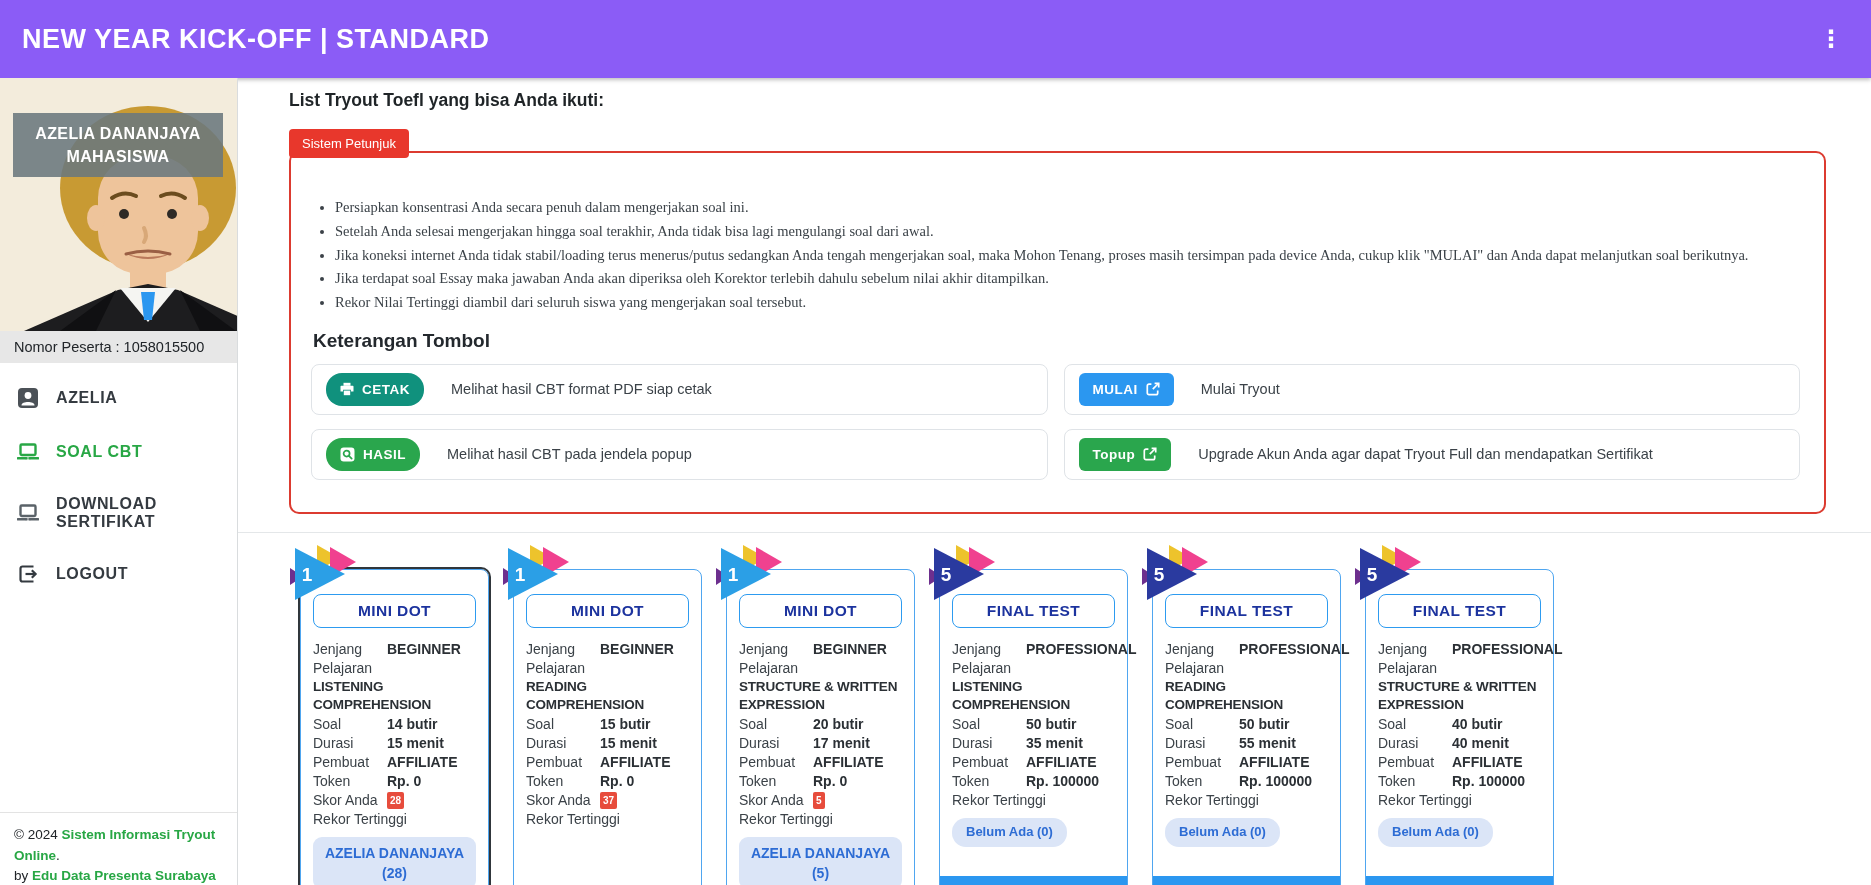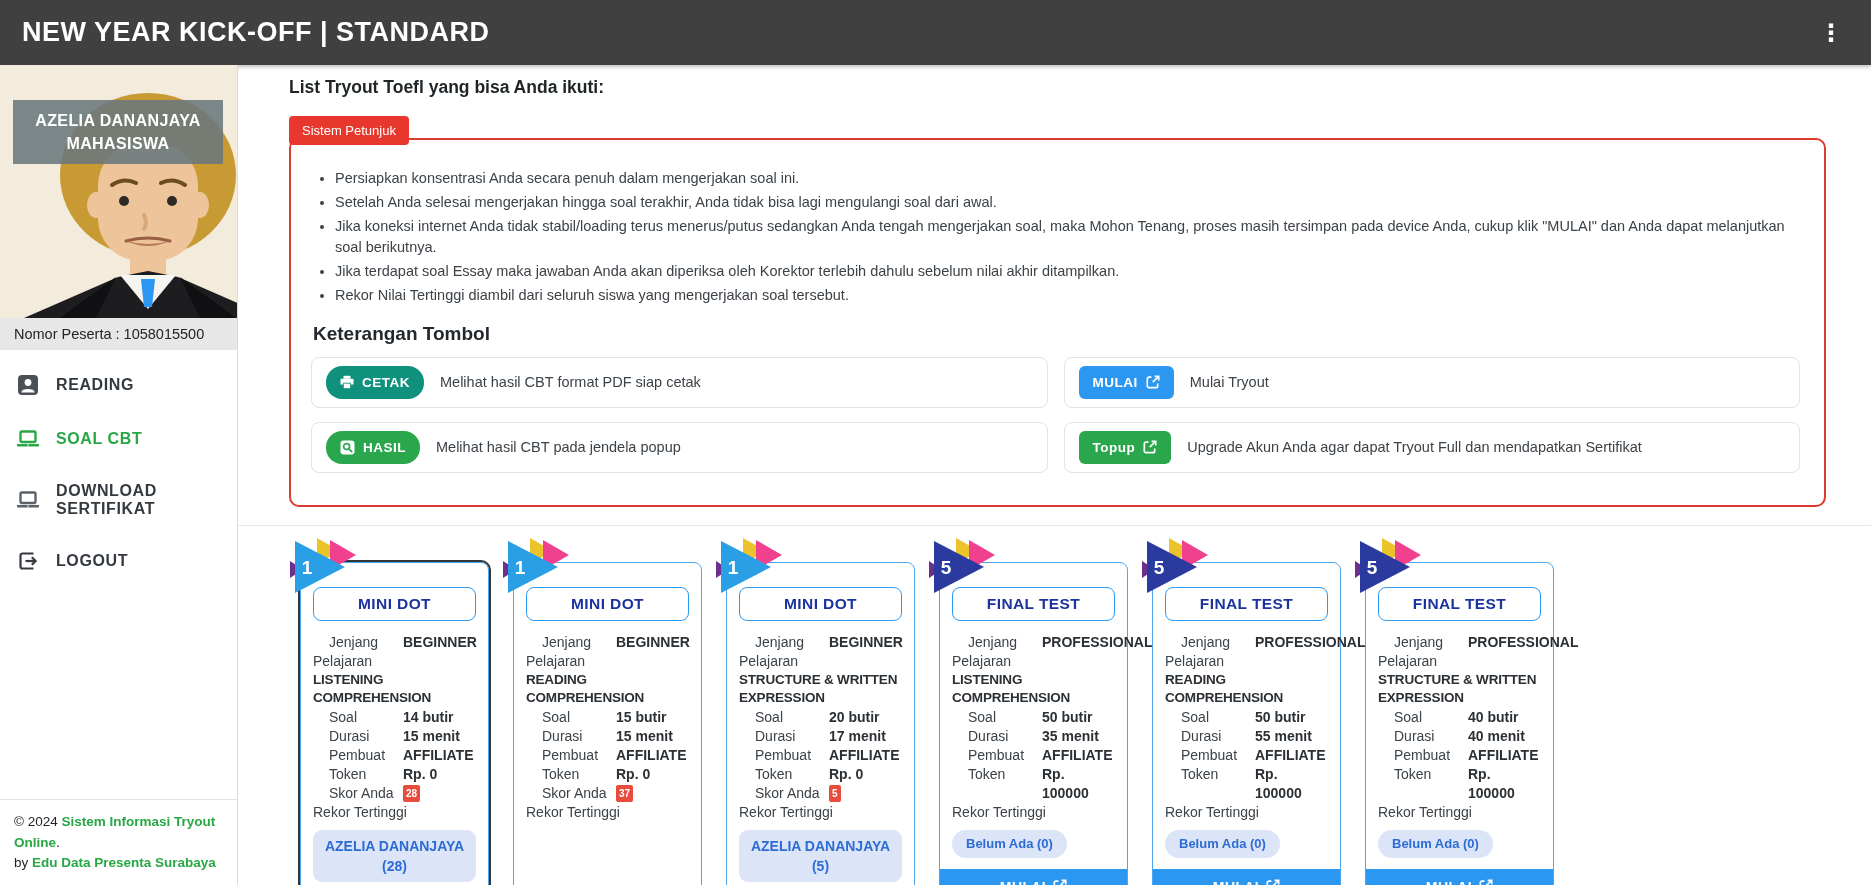--- a/index.html
+++ b/index.html
@@ -1,20 +1,20 @@
 <!DOCTYPE html>
 <html><head>
 <meta charset="utf-8">
 <style>
   html,body{margin:0;padding:0;width:1871px;height:885px;overflow:hidden;background:#fff;
     font-family:"Liberation Sans","DejaVu Sans",sans-serif;color:#343a40;}
   *{box-sizing:border-box;}
 
   
-  .navbar{height:65px;background:#404040;display:flex;align-items:center;justify-content:space-between;
+  .navbar{height:78px;background:#8b5cf6;display:flex;align-items:center;justify-content:space-between;
     padding:0 22px;box-shadow:0 2px 4px rgba(0,0,0,.25);}
   .navbar .title{color:#fff;font-size:27px;font-weight:800;letter-spacing:.5px;}
   .kebab{color:#fff;font-size:24px;font-weight:700;cursor:pointer;padding:0 6px;line-height:1;}
 
   
   .layout{display:flex;height:820px;}
 
   
   .sidebar{width:238px;background:#fff;border-right:1px solid #d9dcde;display:flex;flex-direction:column;}
   .avatar-wrap{position:relative;height:253px;background:#f3ecdc;overflow:hidden;flex:none;}
@@ -30,26 +30,26 @@
   .side-spacer{flex:1;}
   .side-footer{border-top:1px solid #e3e3e3;padding:12px 14px;font-size:13.5px;line-height:1.5;color:#212529;}
   .side-footer a{color:#28a745;font-weight:700;text-decoration:none;cursor:pointer;}
 
   
   .main{flex:1;padding:6px 45px 0 51px;overflow:hidden;}
   h1.page-heading{font-size:17.5px;font-weight:800;color:#1f2427;margin:6px 0 18px;}
   .petunjuk{position:relative;z-index:2;display:inline-block;background:#e8372c;color:#fff;border:none;
     font-family:inherit;font-size:13px;padding:7px 13px;border-radius:4px;cursor:pointer;margin:0 0 0 0;}
   .rules-box{border:2px solid #dc3b30;border-radius:10px;margin-top:-7px;padding:24px 24px 32px 20px;}
-  .rules-box ul{margin:4px 0 0;padding-left:24px;}
+  .rules-box ul{margin:20px 0 0;padding-left:24px;font-family:Liberation Serif, serif;}
   .rules-box li{font-size:14.5px;color:#3b4248;line-height:1.5;margin-bottom:2px;}
   h2.keterangan{font-size:19px;font-weight:800;color:#23282d;margin:16px 0 12px 2px;}
   .legend-grid{display:grid;grid-template-columns:1fr 1fr;gap:14px 16px;}
   .legend-cell{border:1px solid #dfe3e7;border-radius:8px;padding:8px 14px;display:flex;align-items:center;
-    gap:16px;min-height:50px;background:#fff;}
+    gap:27px;min-height:50px;background:#fff;}
   .lbtn{display:inline-flex;align-items:center;gap:8px;border:none;color:#fff;font-family:inherit;
     font-weight:800;font-size:13.5px;letter-spacing:.5px;cursor:pointer;padding:9px 14px;}
   .lbtn.cetak{background:#10917d;border-radius:16px;}
   .lbtn.hasil{background:#2aa64d;border-radius:16px;}
   .lbtn.mulai{background:#2b97f0;border-radius:6px;}
   .lbtn.topup{background:#2aa64d;border-radius:6px;font-weight:700;}
   .lbtn .ic{display:inline-flex;}
   .ldesc{font-size:14.5px;color:#3b4248;}
 
   .divider{border-top:1px solid #e4e7e9;margin:18px -45px 0 -51px;}
@@ -63,21 +63,21 @@
   .flag .f-yellow{fill:#edc32c;}
   .flag .f-pink{fill:#f0418f;}
   .flag .f-purple{fill:#6d2f8e;}
   .flag.mini .f-main{fill:#2b9fe6;}
   .flag.final .f-main{fill:#2a3a9f;}
   .flag text{fill:#fff;font-weight:800;font-size:19px;font-family:inherit;}
   .card-title{margin:24px 12px 12px;border:1.5px solid #2d9bf0;border-radius:8px;text-align:center;
     padding:7px 4px;color:#1c339e;font-weight:800;font-size:15.5px;letter-spacing:.4px;}
   .rows{padding:0 12px;font-size:14px;line-height:19px;color:#3b4248;}
   .row{display:flex;}
-  .row .lbl{flex:0 0 74px;margin-left:16px;}
+  .row .lbl{flex:0 0 74px;}
   .val{font-weight:700;color:#2b3035;}
   .pel{font-size:13.5px;letter-spacing:-.2px;line-height:18px;margin-bottom:1px;}
   .score{display:inline-block;background:#e74c3c;color:#fff;font-weight:700;font-size:10px;
     padding:0 3px;border-radius:2px;line-height:17px;align-self:center;}
   .pill{margin:8px 12px 0;background:#dbe5f7;color:#2d6cd4;font-weight:800;font-size:14px;
     text-align:center;border-radius:9px;padding:6px 8px;line-height:1.45;}
   .pill.empty{margin:8px 0 0 12px;align-self:flex-start;font-size:13px;padding:5px 14px;border-radius:14px;}
   .card-foot{margin-top:auto;display:flex;gap:3px;padding:8px 2px 2px;}
   .cbtn{flex:1;height:34px;border:none;color:#fff;font-family:inherit;font-weight:800;font-size:13.5px;
     letter-spacing:.4px;display:flex;align-items:center;justify-content:center;gap:7px;cursor:pointer;}
@@ -126,21 +126,21 @@
 
     <nav class="menu">
       <div class="menu-item">
         <span class="mi">
           <svg width="22" height="22" viewBox="0 0 22 22">
               <rect x="1" y="1" width="20" height="20" rx="4" fill="#4b5157"></rect>
               <circle cx="11" cy="8.5" r="3.4" fill="#fff"></circle>
               <path d="M4.5 18.4c0-4.4 13-4.4 13 0v.2h-13z" fill="#fff"></path>
             </svg>
         </span>
-        <span>READING</span>
+        <span>AZELIA</span>
       </div>
       <div class="menu-item active">
         <span class="mi">
           <svg width="22" height="22" viewBox="0 0 22 22" stroke="#28a745" fill="none">
               <rect x="3.5" y="3.5" width="15" height="10.5" rx="1.2" stroke-width="2.4"></rect>
               <path d="M1 17.3h8.2 M12.8 17.3H21" stroke-width="2.6" stroke-linecap="round"></path>
               <path d="M9.2 17.3h3.6" stroke-width="2.6" stroke-linecap="round" opacity=".45"></path>
             </svg>
         </span>
         <span>SOAL CBT</span>

